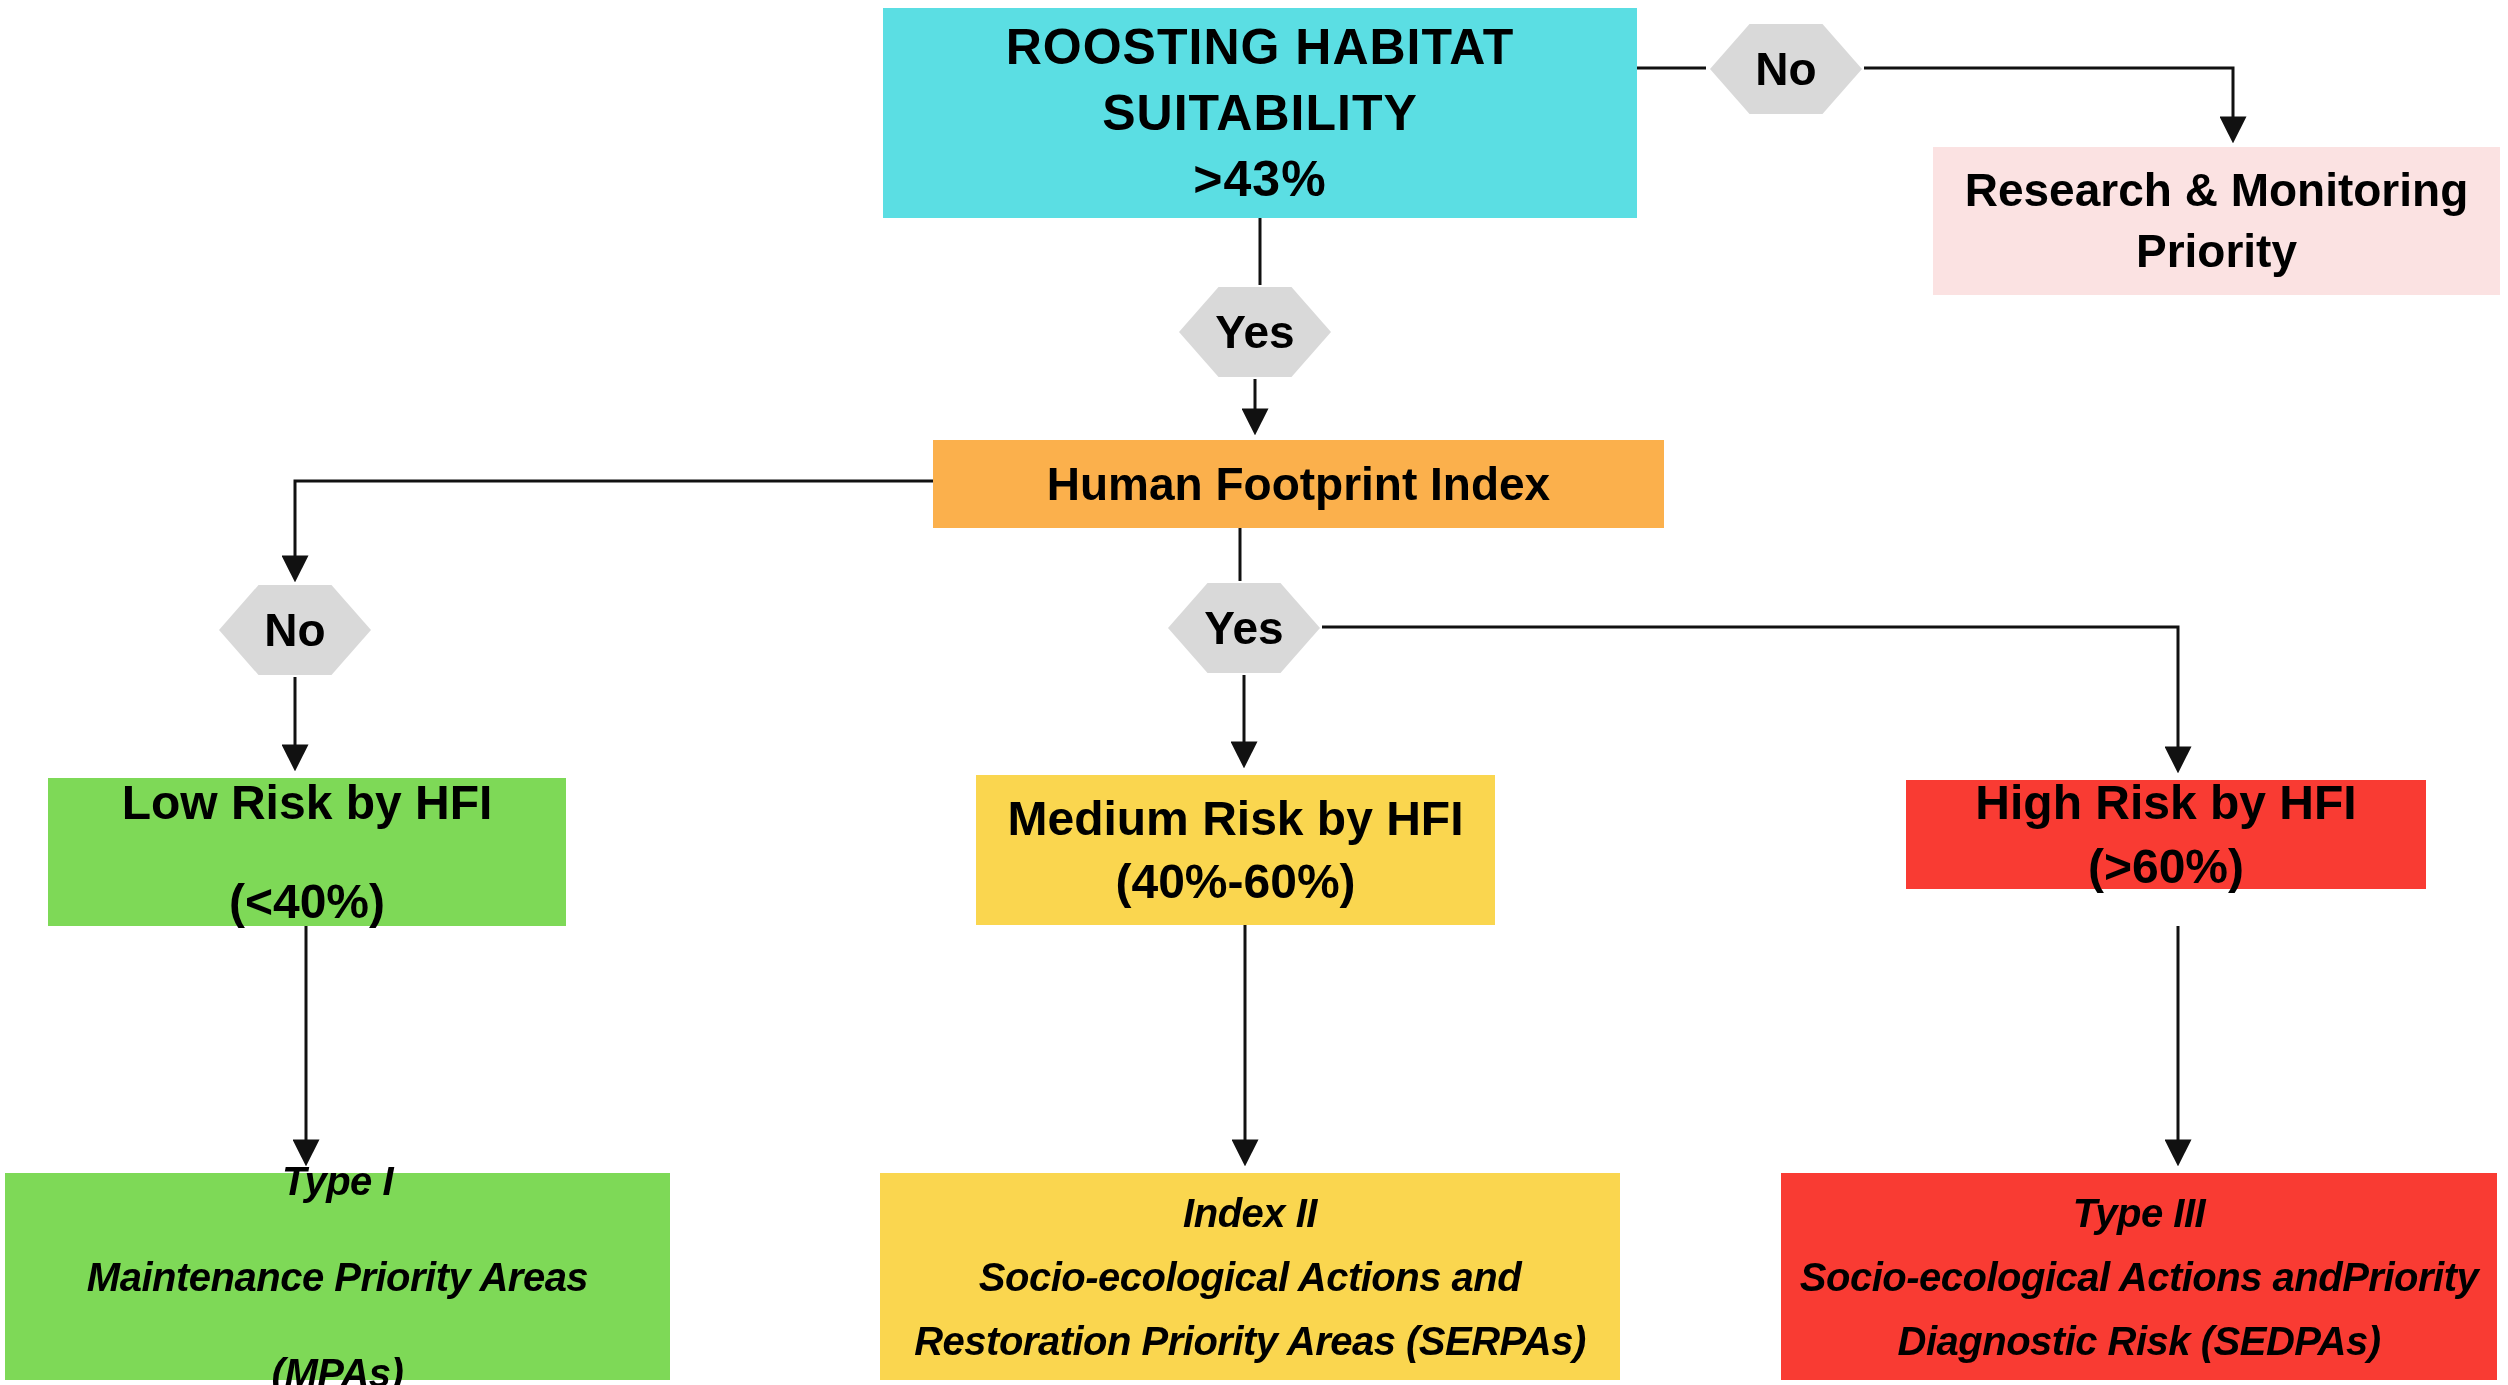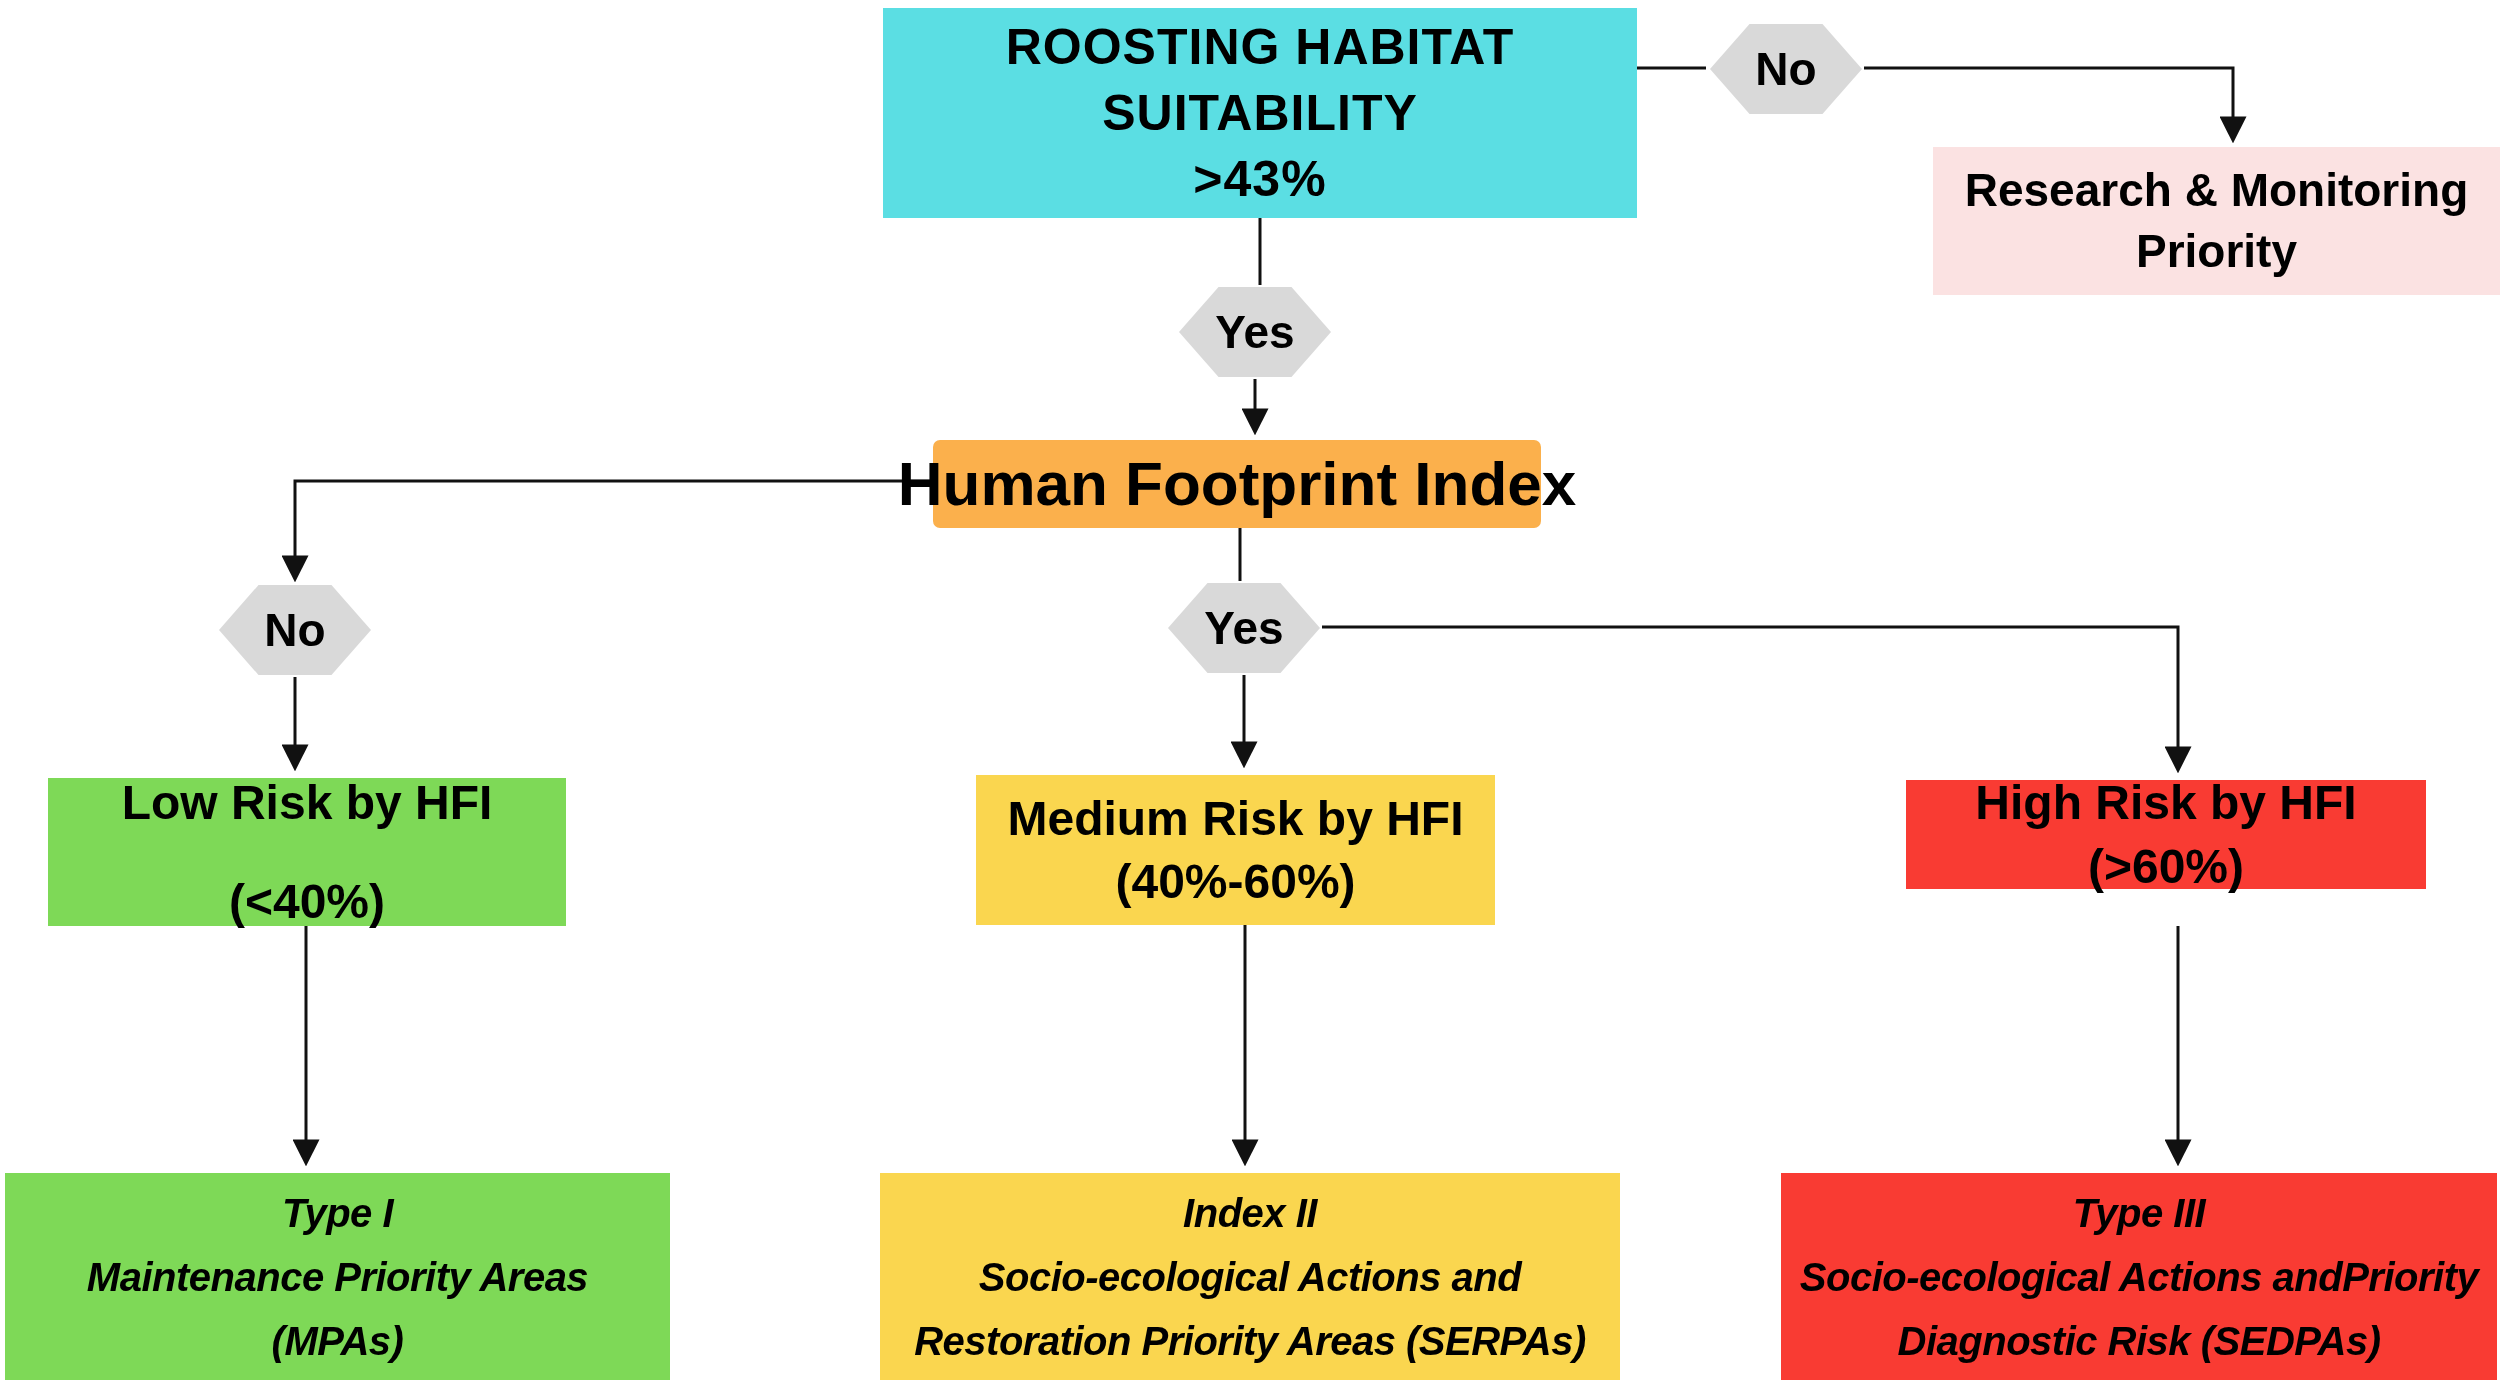--- a/index.html
+++ b/index.html
@@ -25,25 +25,25 @@
     align-items: center;
     justify-content: center;
     text-align: center;
     font-weight: 700;
     line-height: 1.32;
     white-space: nowrap;
   }
   .node .tline { display: block; }
   .box-suitability { left: 883px; top: 8px;    width: 754px; height: 210px; background: #5BDEE3; font-size: 50px; letter-spacing: 1px; }
   .box-research    { left: 1933px; top: 147px; width: 567px; height: 148px; background: #FBE2E2; font-size: 46px; }
-  .box-hfi         { left: 933px; top: 440px;  width: 608px; height: 88px;  background: #FBB04C; font-size: 62px; border-radius: 7px; }
+  .box-hfi         { left: 933px; top: 440px;  width: 731px; height: 88px;  background: #FBB04C; font-size: 46px; }
   .box-low         { left: 48px;  top: 778px;  width: 518px; height: 148px; background: #7ED957; font-size: 48px; gap: 36px; }
   .box-medium      { left: 976px; top: 775px;  width: 519px; height: 150px; background: #FAD64F; font-size: 48px; }
   .box-high        { left: 1906px; top: 780px; width: 520px; height: 109px; background: #F93B33; font-size: 48px; }
-  .box-type1       { left: 5px;   top: 1173px; width: 665px; height: 207px; background: #7ED957; }
+  .box-type1       { left: 5px;   top: 1173px; width: 665px; height: 207px; background: #7ED957; gap: 32px; }
   .box-type2       { left: 880px; top: 1173px; width: 740px; height: 207px; background: #FAD64F; }
   .box-type3       { left: 1781px; top: 1173px; width: 716px; height: 207px; background: #F93B33; }
   .type-box {
     font-style: italic;
     font-size: 40px;
     font-weight: 700;
     letter-spacing: -0.5px;
     line-height: 1.6;
   }
   .hex {

